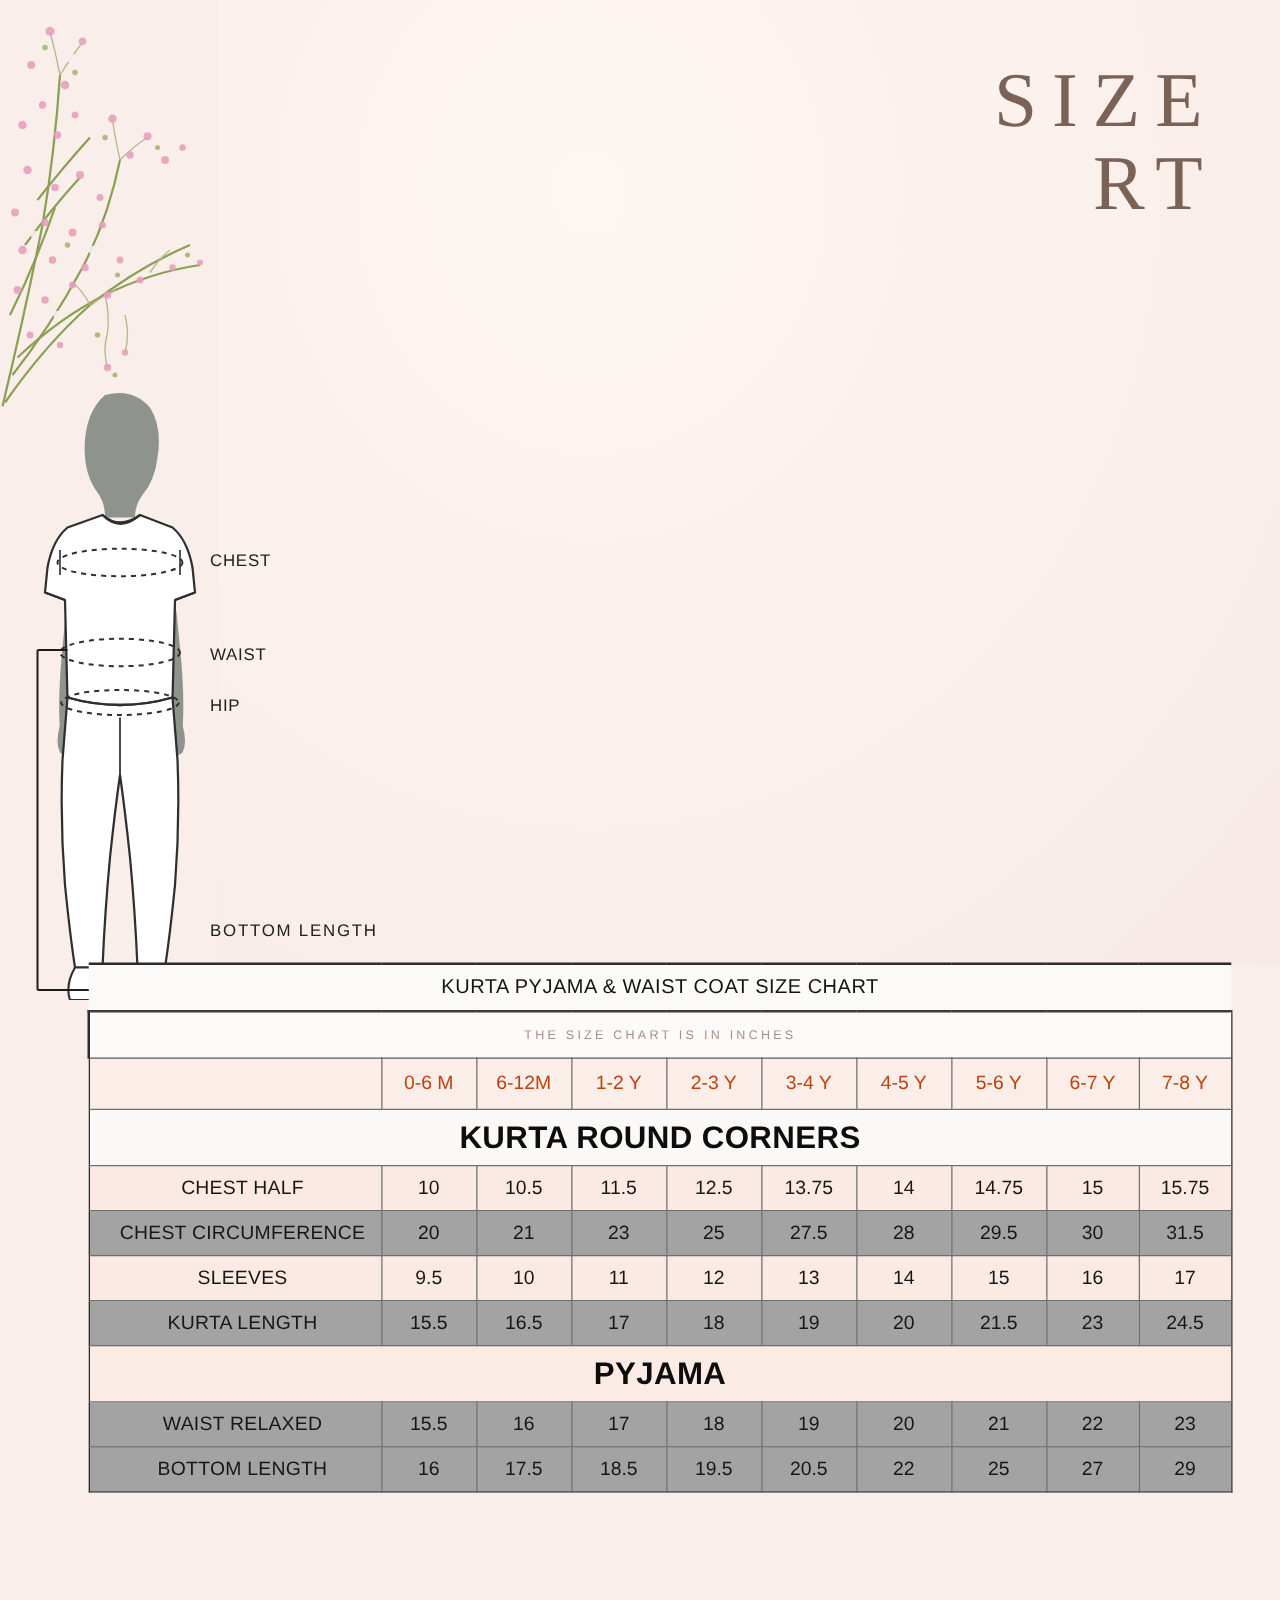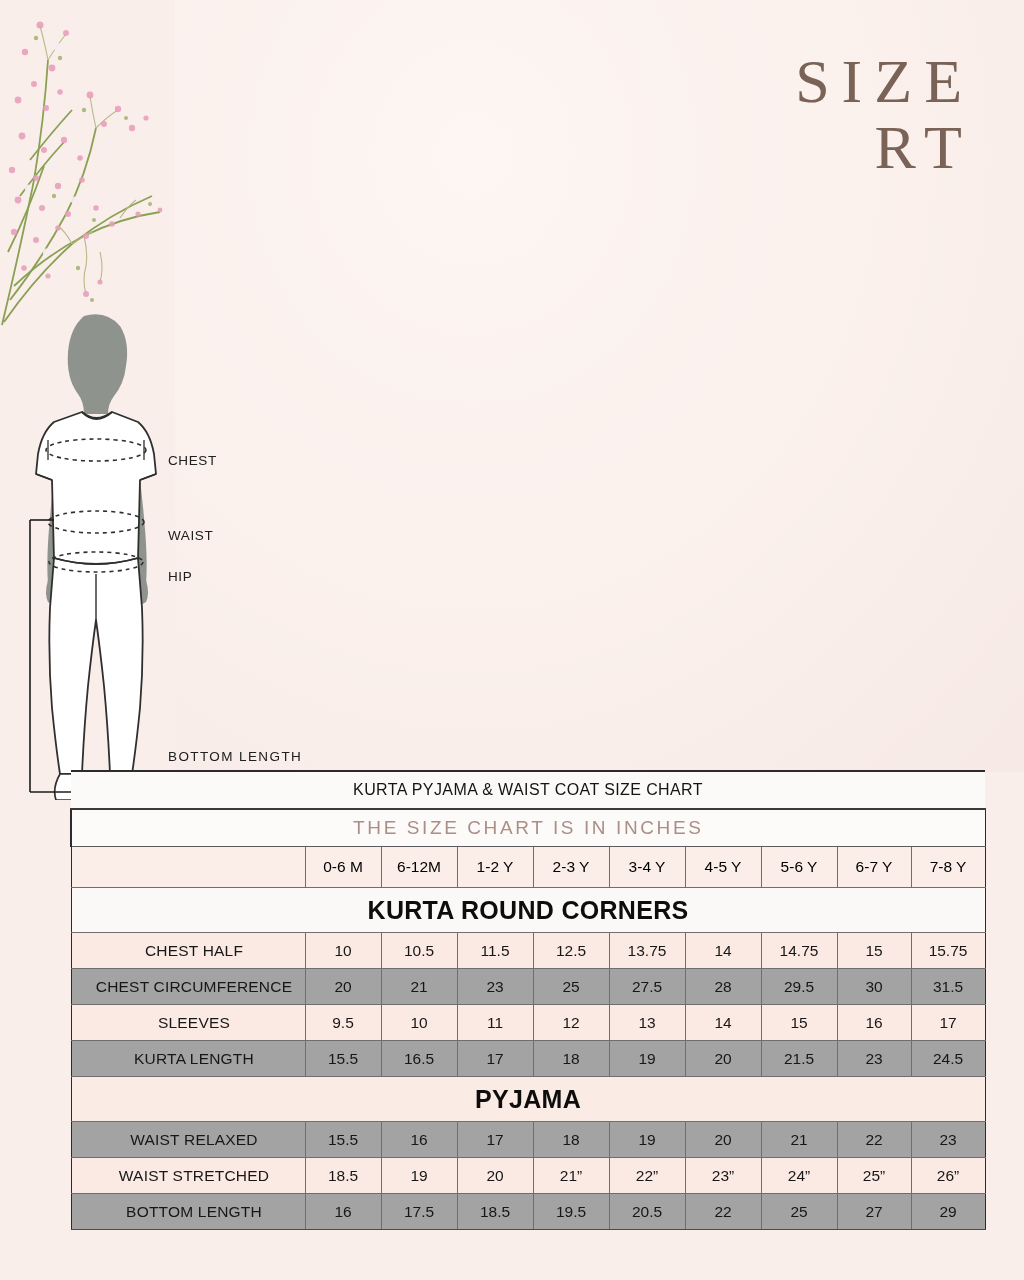--- a/index.html
+++ b/index.html
@@ -29,21 +29,21 @@
   
   .photo{
     position:absolute;left:175px;top:0;width:849px;height:772px;
     overflow:hidden;
   }
   .photo-bg{position:absolute;inset:0;background:
      radial-gradient(ellipse at 35% 20%, #fdf6f3 0%, #fbf1ed 45%, #f7eae6 100%);}
 
   
   .figure{position:absolute;left:18px;top:308px;width:190px;height:492px;}
-  .fig-labels{position:absolute;left:0;top:312px;width:320px;height:470px;}
+  .fig-labels{position:absolute;left:0;top:300px;width:320px;height:470px;}
   .fig-label{
     position:absolute;font-size:13.5px;color:#20201f;letter-spacing:0.6px;
     font-family:"Liberation Sans",sans-serif;white-space:nowrap;
   }
   .lab-chest{left:168px;top:141px;}
   .lab-waist{left:168px;top:216px;}
   .lab-hip{left:168px;top:257px;}
   .lab-bottom{left:168px;top:437px;letter-spacing:1.4px;}
 
   
@@ -68,24 +68,24 @@
   .row-title td{
     height:36px;background:#fcfaf9;border-top:2.5px solid #2b2b2b;
     border-left:none;border-right:none;
     font-size:16px;letter-spacing:0.4px;color:#141414;
   }
   
   .row-sub td{
     height:36px;background:#fdfbfa;
     border-top:2px solid #3a3a3a;border-bottom:1.5px solid #5a5a5a;
     border-left:2px solid #2b2b2b;border-right:1px solid #6e6e6e;
-    font-size:19px;letter-spacing:2.6px;color:#ab8e84;
-  }
-  
-  .row-sizes td{height:40px;background:#fbeee9;font-size:15.5px;color:#000000;}
+    font-size:10px;letter-spacing:2.6px;color:#ab8e84;
+  }
+  
+  .row-sizes td{height:40px;background:#fbeee9;font-size:15.5px;color:#c2410c;}
   .row-sizes td.lbl{background:#fbeee9;border-left:1.5px solid #2b2b2b;}
 
   
   .row-section td{
     height:44px;
     font-weight:bold;font-size:25px;letter-spacing:0.3px;color:#0d0d0d;
     border-left:1.5px solid #2b2b2b;
   }
   .row-section.kurta td{background:#fbf9f8;}
   .row-section.pyjama td{background:#fbebe5;}
@@ -560,32 +560,20 @@
         <td>15.5</td>
         <td>16</td>
         <td>17</td>
         <td>18</td>
         <td>19</td>
         <td>20</td>
         <td>21</td>
         <td>22</td>
         <td class="endcol">23</td>
       </tr>
-      <tr class="alt">
-        <td class="lbl">WAIST STRETCHED</td>
-        <td>18.5</td>
-        <td>19</td>
-        <td>20</td>
-        <td>21”</td>
-        <td>22”</td>
-        <td>23”</td>
-        <td>24”</td>
-        <td>25”</td>
-        <td class="endcol">26”</td>
-      </tr>
       <tr class="plain last">
         <td class="lbl">BOTTOM LENGTH</td>
         <td>16</td>
         <td>17.5</td>
         <td>18.5</td>
         <td>19.5</td>
         <td>20.5</td>
         <td>22</td>
         <td>25</td>
         <td>27</td>

